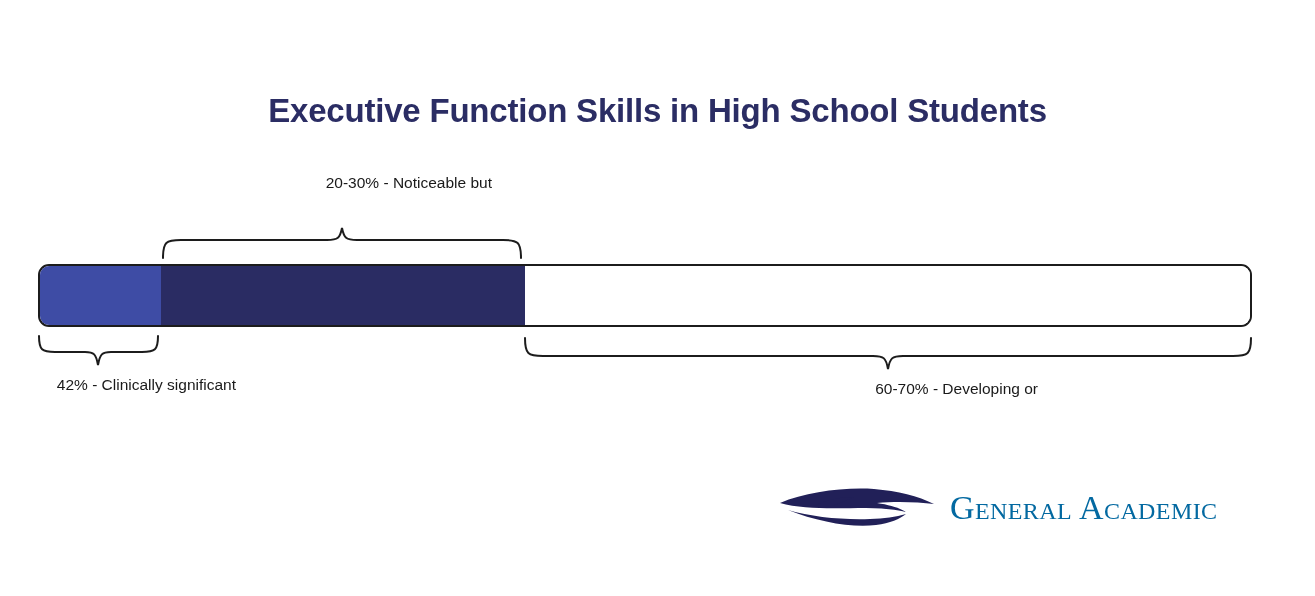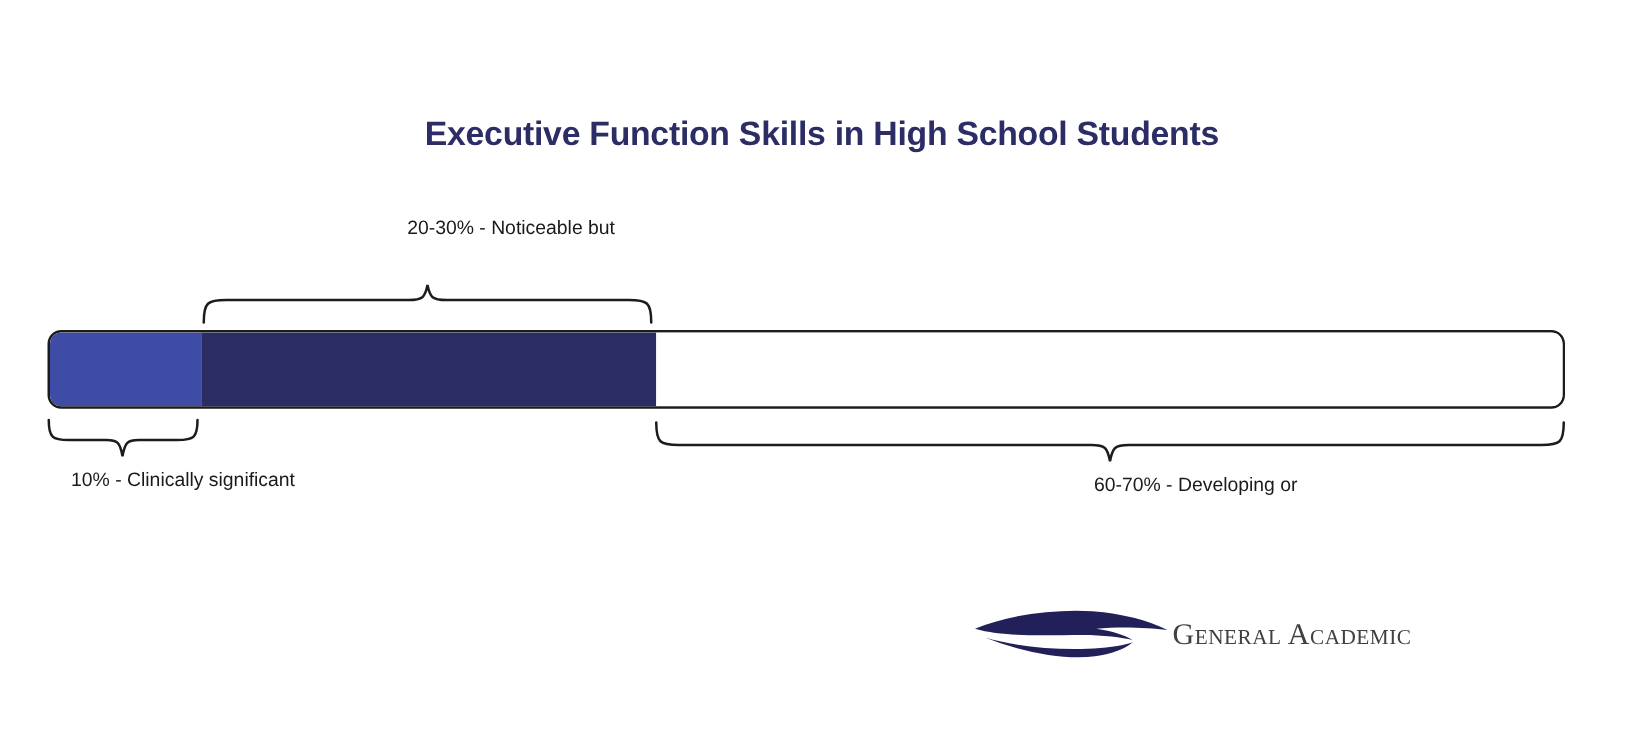--- a/index.html
+++ b/index.html
@@ -16,21 +16,21 @@
     -webkit-font-smoothing: antialiased;
   }
 
   
   #chart-title {
     position: absolute;
     left: 0;
     top: 92px;
     width: 1315px;
     text-align: center;
-    font-size: 27px;
+    font-size: 33px;
     font-weight: bold;
     letter-spacing: -0.2px;
     color: #2b2d64;
     white-space: nowrap;
   }
 
   
   #bar-track {
     position: absolute;
     left: 38px;
@@ -116,26 +116,26 @@
     display: flex;
     align-items: center;
   }
   #logo-mark {
     flex: 0 0 auto;
     width: 158px;
     height: 44px;
   }
   #logo-wordmark {
     flex: 0 0 auto;
-    margin-left: 2px;
+    margin-left: 14px;
     font-family: "Liberation Serif", serif;
-    font-size: 24px;
+    font-size: 34px;
     font-variant: small-caps;
     letter-spacing: 0.4px;
-    color: #404040;
+    color: #0369a1;
     white-space: nowrap;
   }
 </style>
 </head>
 <body>
 
 <div id="chart-title">Executive Function Skills in High School Students</div>
 
 <div id="bar-track">
   <div class="bar-seg" id="bar-segment-clinical"></div>
@@ -153,21 +153,21 @@
 
   <path class="brace-path" d="M 525,338 C 525,354 528,356 543,356 L 873,356 C 884,356 886,358 888,369
            C 890,358 892,356 903,356 L 1233,356 C 1248,356 1251,354 1251,338"></path>
 </svg>
 
 <div class="annotation" id="annotation-undiagnosed">
   <span>20-30% - Noticeable but</span>
 </div>
 
 <div class="annotation" id="annotation-clinical">
-  <span>10% - Clinically significant</span>
+  <span>42% - Clinically significant</span>
 </div>
 
 <div class="annotation" id="annotation-proficient">
   <span>60-70% - Developing or</span>
 </div>
 
 <div id="logo">
   <svg id="logo-mark" viewBox="0 0 158 44">
 
     <path fill="#212058" d="M 2,17 C 28,6 66,1 96,3 C 120,5 140,10 156,18

